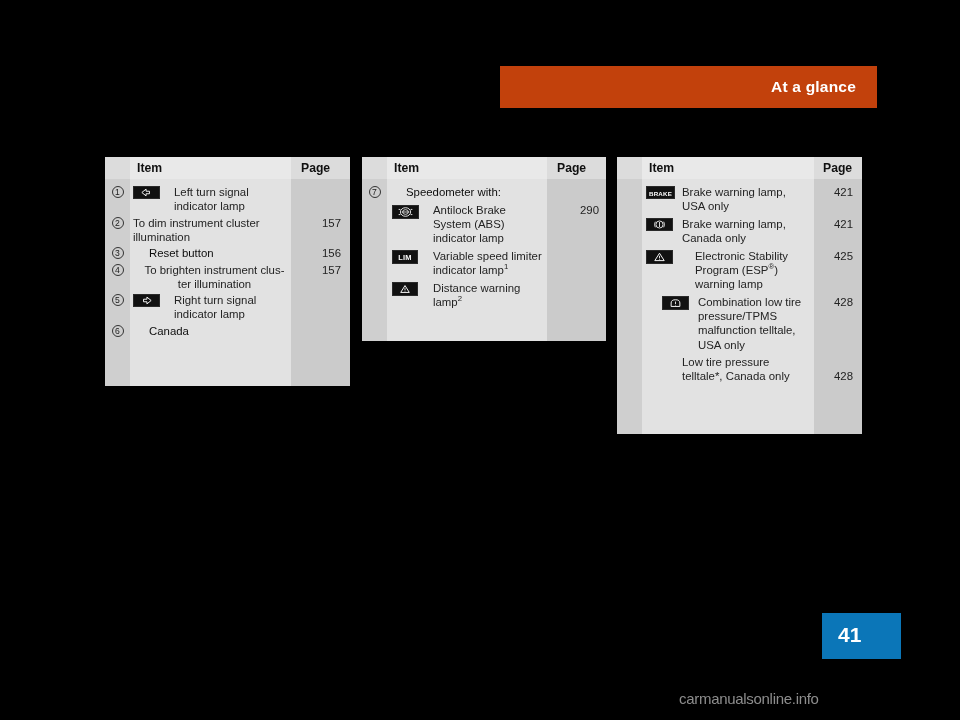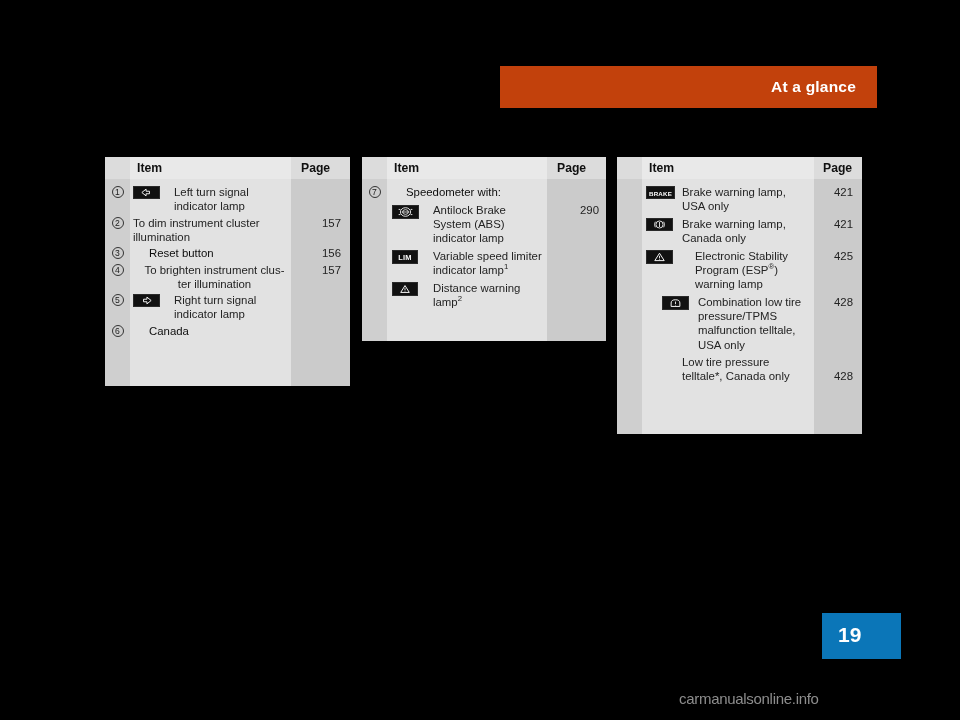--- a/index.html
+++ b/index.html
@@ -395,18 +395,18 @@
       <div class="row" style="min-height:32px;">
         <div class="cell-num"></div>
         <div class="cell-icon" style="width:40px;"></div>
         <div class="cell-text" style="padding-right:4px;">Low tire pressure<br>telltale*, Canada only</div>
         <div class="cell-page" style="width:42px;padding-right:9px;padding-top:15px;">428</div>
       </div>
     </div>
   </div>
 
   <div class="page-num-bar">
-    <div class="page-num">19</div>
+    <div class="page-num">41</div>
   </div>
 
   <div class="watermark">carmanualsonline.info</div>
 
 </div>
 
 </body></html>

